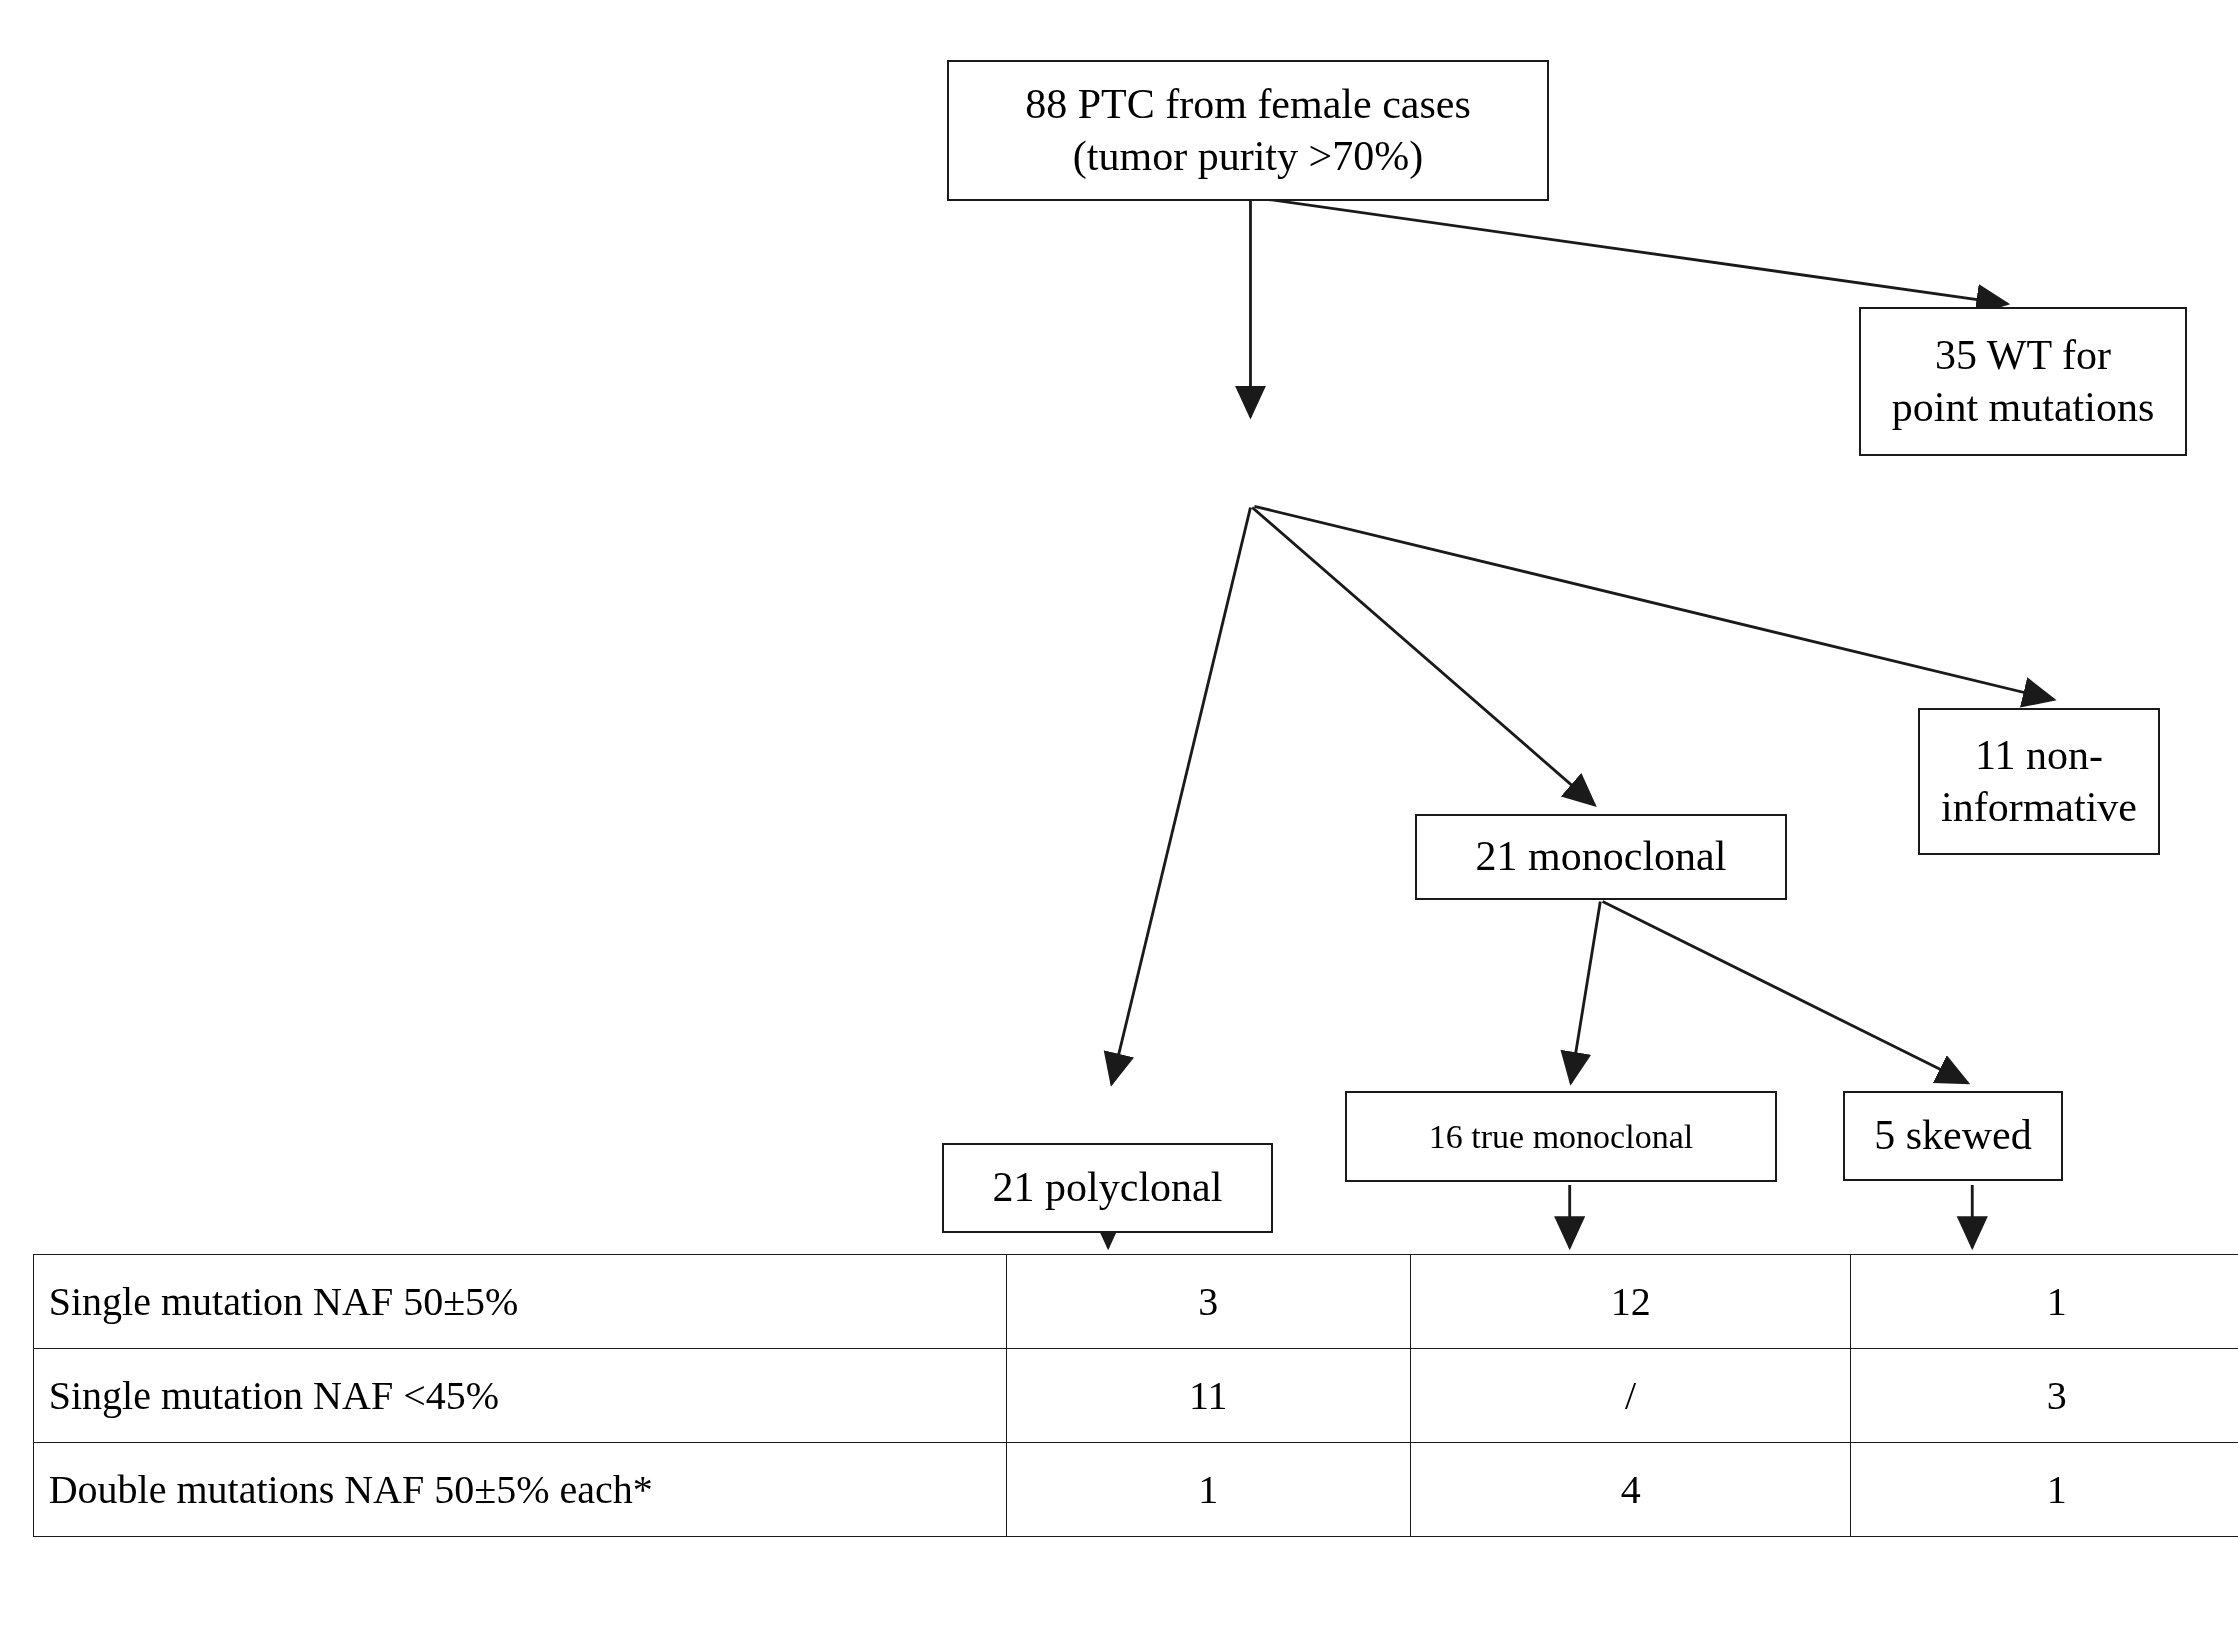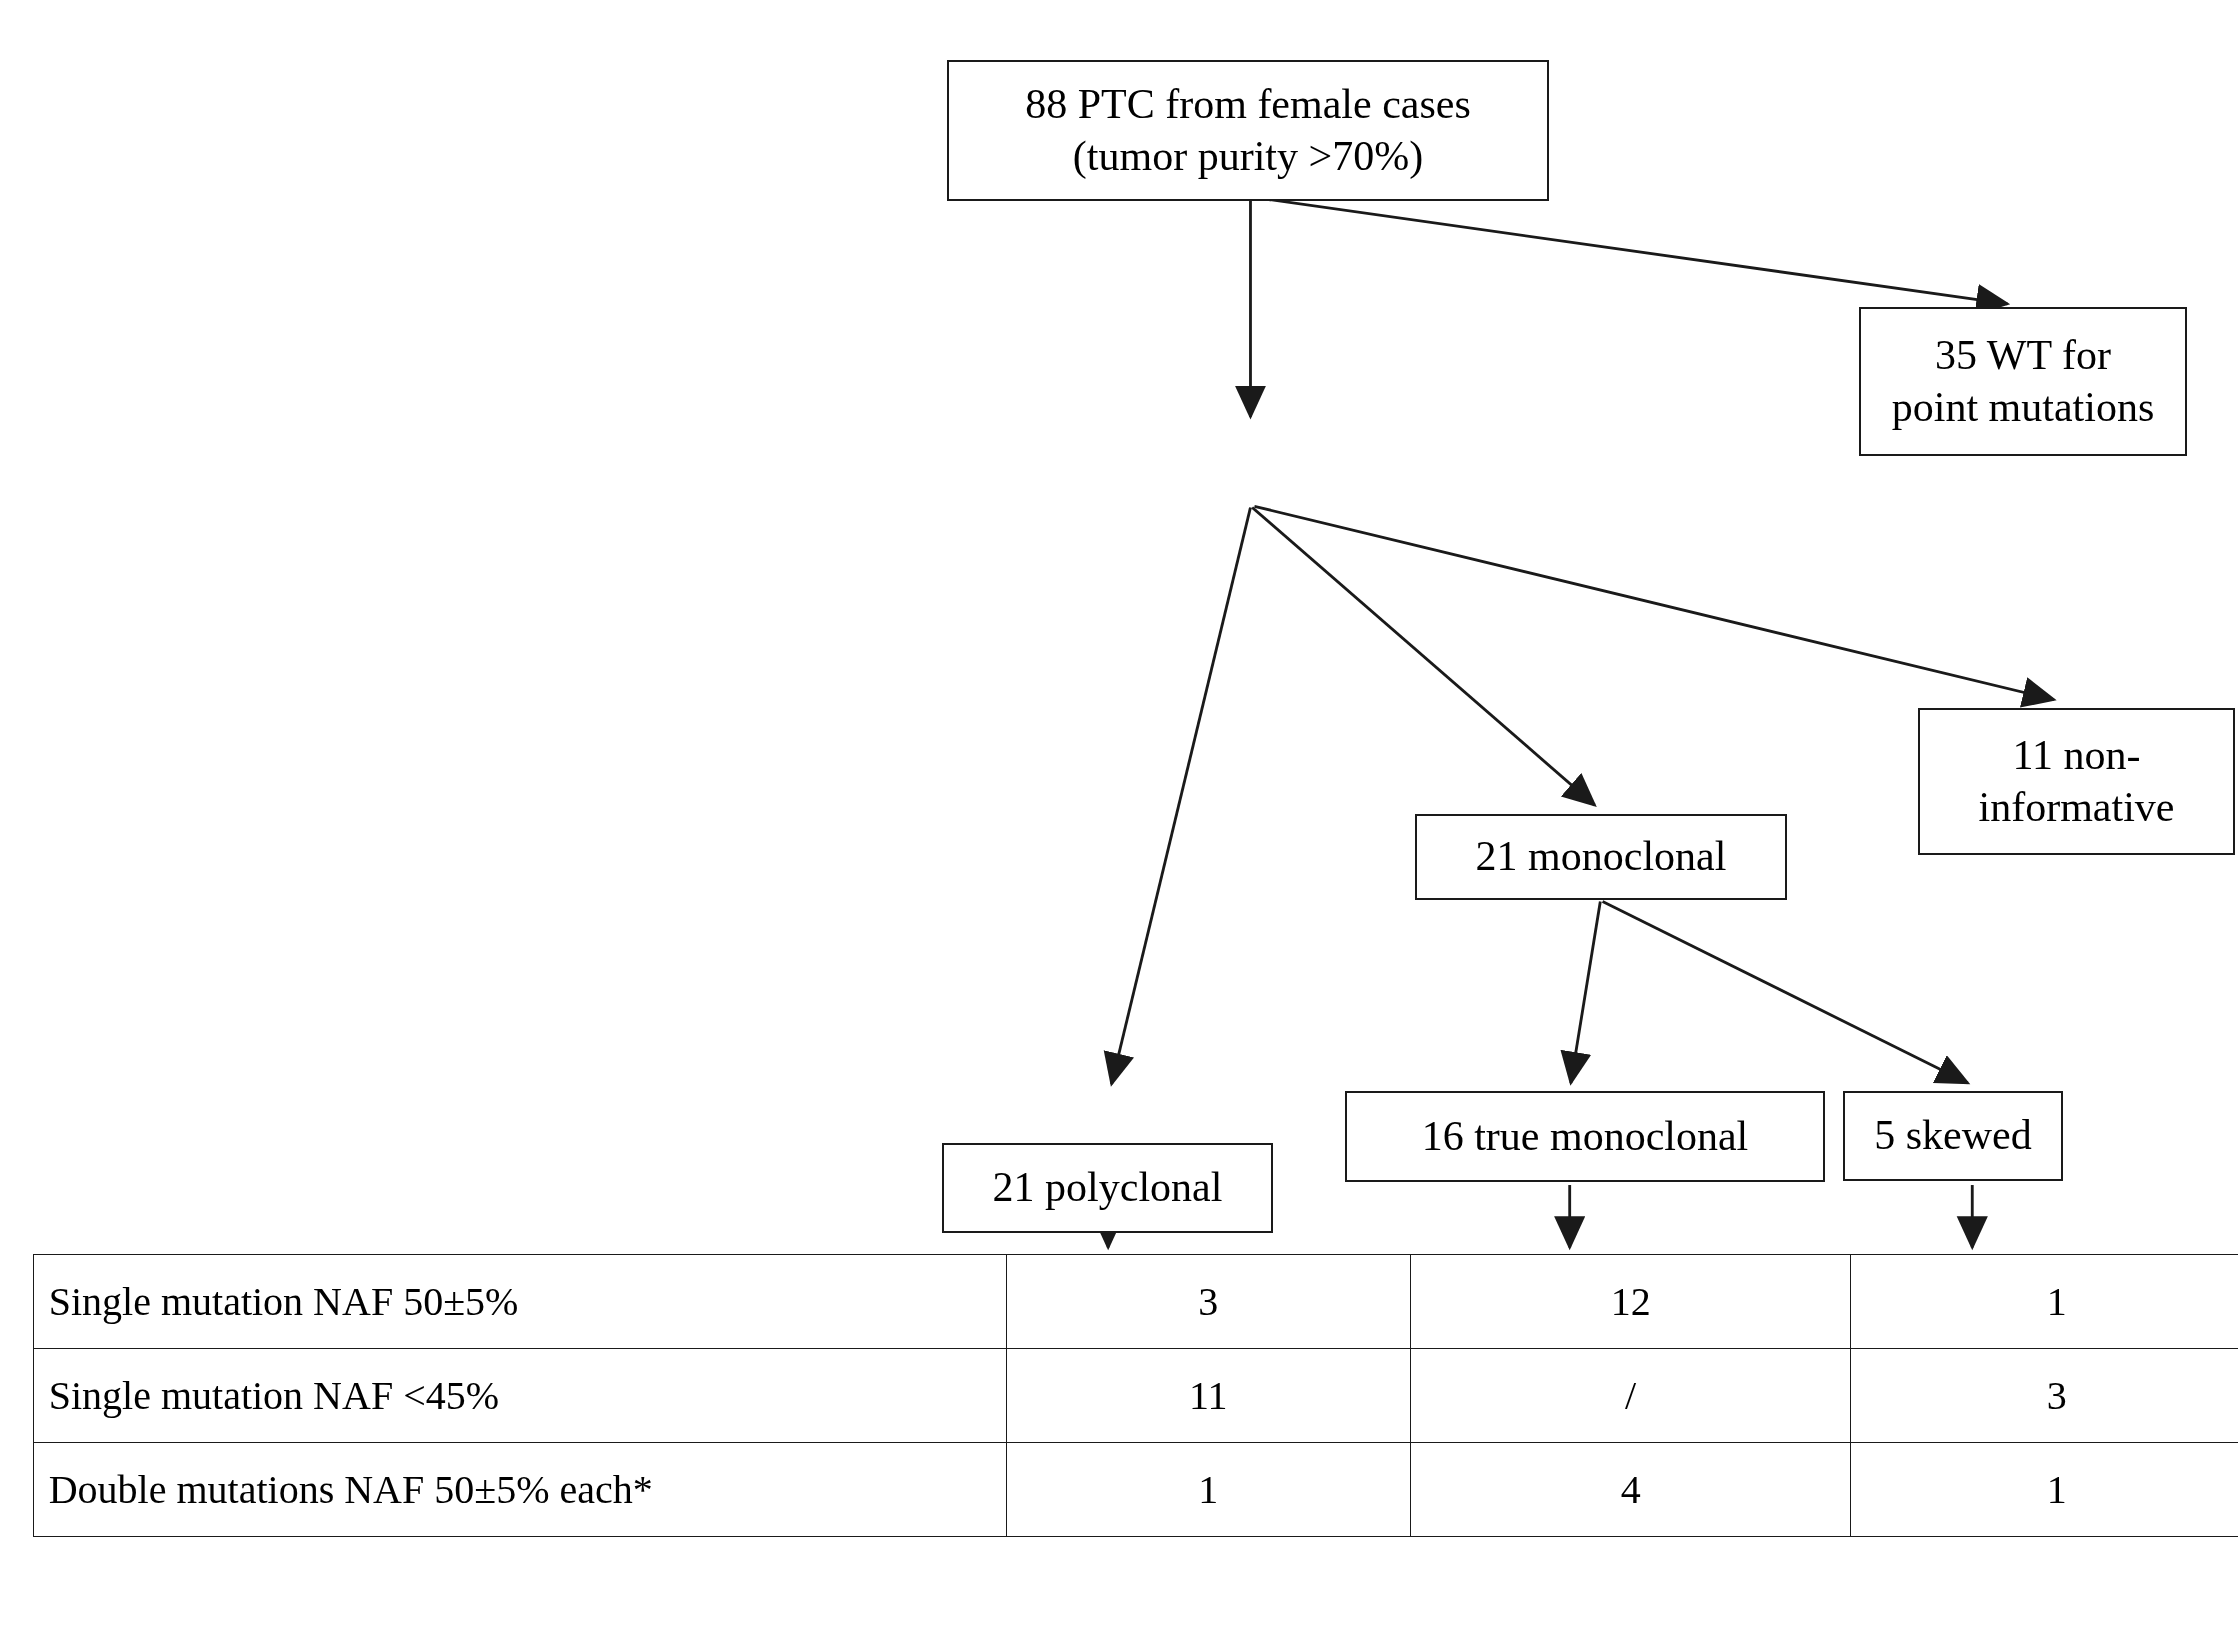--- a/index.html
+++ b/index.html
@@ -17,24 +17,24 @@
     text-align:center;
     line-height:1.22;
     z-index:3;
   }
   .box .txt{display:block;white-space:pre-line;padding:0 8px;font-family:Liberation Serif, serif;}
 
   
   #node-root      {left:947px; top:60px;  width:602px; height:141px; font-size:42px;}
   #node-wt        {left:1847px; top:307px;  width:328px;  height:149px; font-size:42px;margin-left:12px;}
   #node-atleast   {left:920px; top:425px;  width:663px; height:82px; font-size:42px;}
-  #node-noninf    {left:1918px; top:708px; width:317px;  height:147px; font-size:42px;}
+  #node-noninf    {left:1918px; top:708px; width:242px;  height:147px; font-size:42px;}
   #node-monoclonal{left:1415px; top:814px; width:372px;  height:86px; font-size:42px;}
   #node-poly      {left:942px; top:1143px; width:331px;  height:90px; font-size:42px;}
-  #node-truemono  {left:1345px; top:1091px; width:480px;  height:91px; font-size:42px;}
+  #node-truemono  {left:1345px; top:1091px; width:432px;  height:91px; font-size:34px;}
   #node-skewed    {left:1843px; top:1091px; width:220px;  height:90px; font-size:42px;}
 
   
   #wires{position:absolute;left:0;top:0;width:2239px;height:1646px;z-index:2;}
 
   
   #results-table{
     position:absolute;
     left:33px; top:1254px;
     width:2230px;

